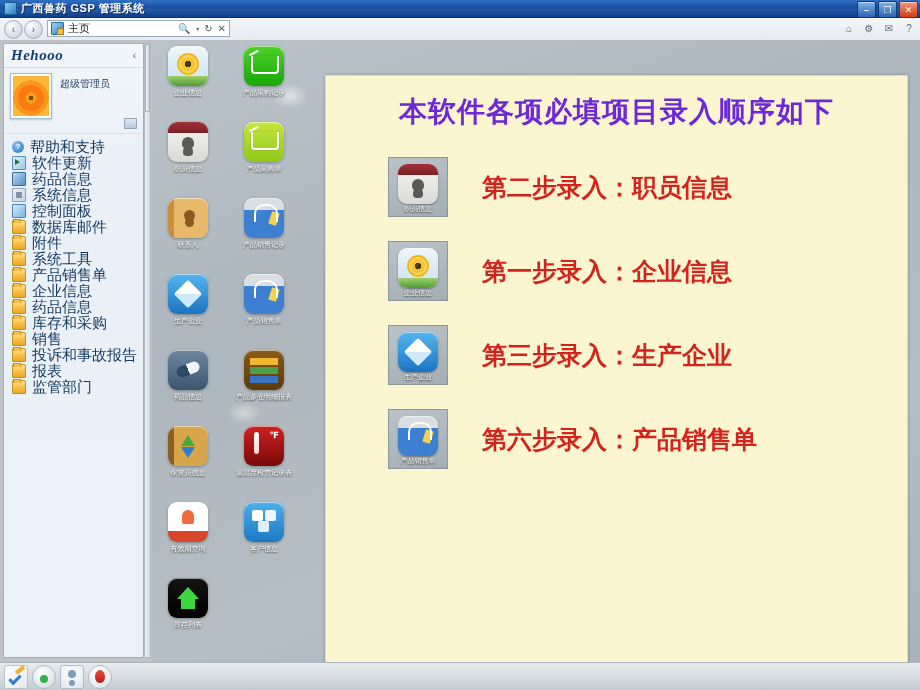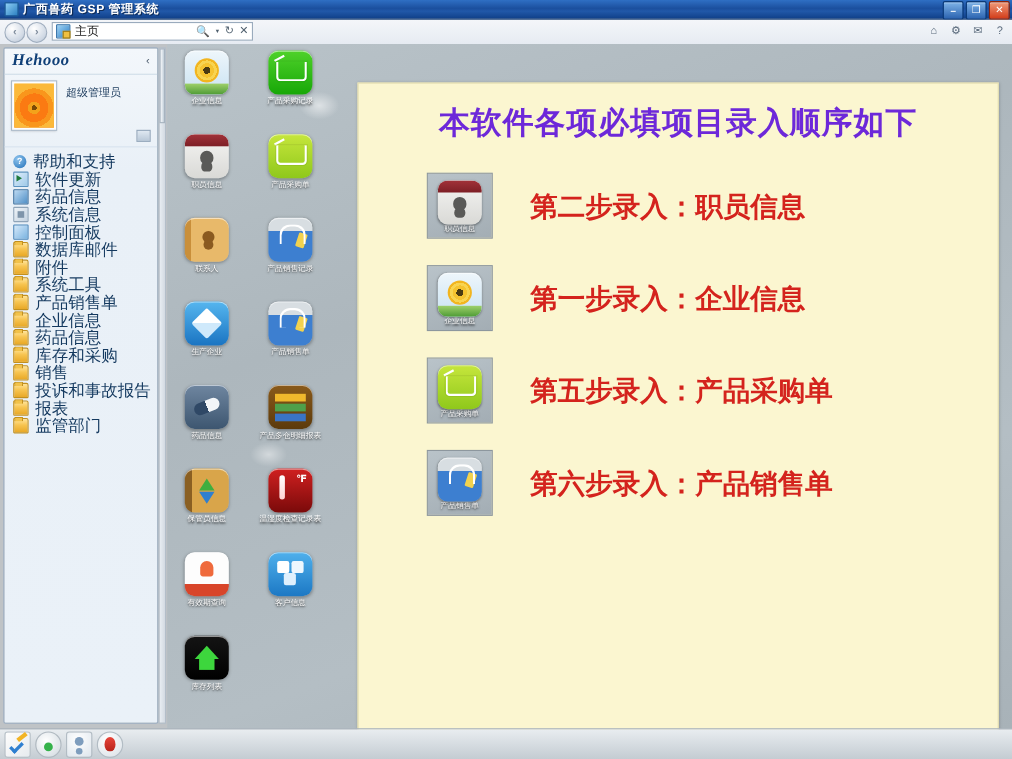--- a/index.html
+++ b/index.html
@@ -590,24 +590,24 @@
           </div>
           <div class="ov-row">
             <div class="ov-ic">
               <div class="ov-ic-art art-sun"></div>
               <div class="ov-ic-lbl">企业信息</div>
             </div>
             <div class="ov-text">第一步录入：企业信息</div>
           </div>
           <div class="ov-row">
             <div class="ov-ic">
-              <div class="ov-ic-art art-carty art-cart-s"></div>
-              <div class="ov-ic-lbl">产品采购单</div>
+              <div class="ov-ic-art art-drop"></div>
+              <div class="ov-ic-lbl">生产企业</div>
             </div>
-            <div class="ov-text">第五步录入：产品采购单</div>
+            <div class="ov-text">第三步录入：生产企业</div>
           </div>
           <div class="ov-row">
             <div class="ov-ic">
               <div class="ov-ic-art art-shop"></div>
               <div class="ov-ic-lbl">产品销售单</div>
             </div>
             <div class="ov-text">第六步录入：产品销售单</div>
           </div>
         </div>
     </div>

